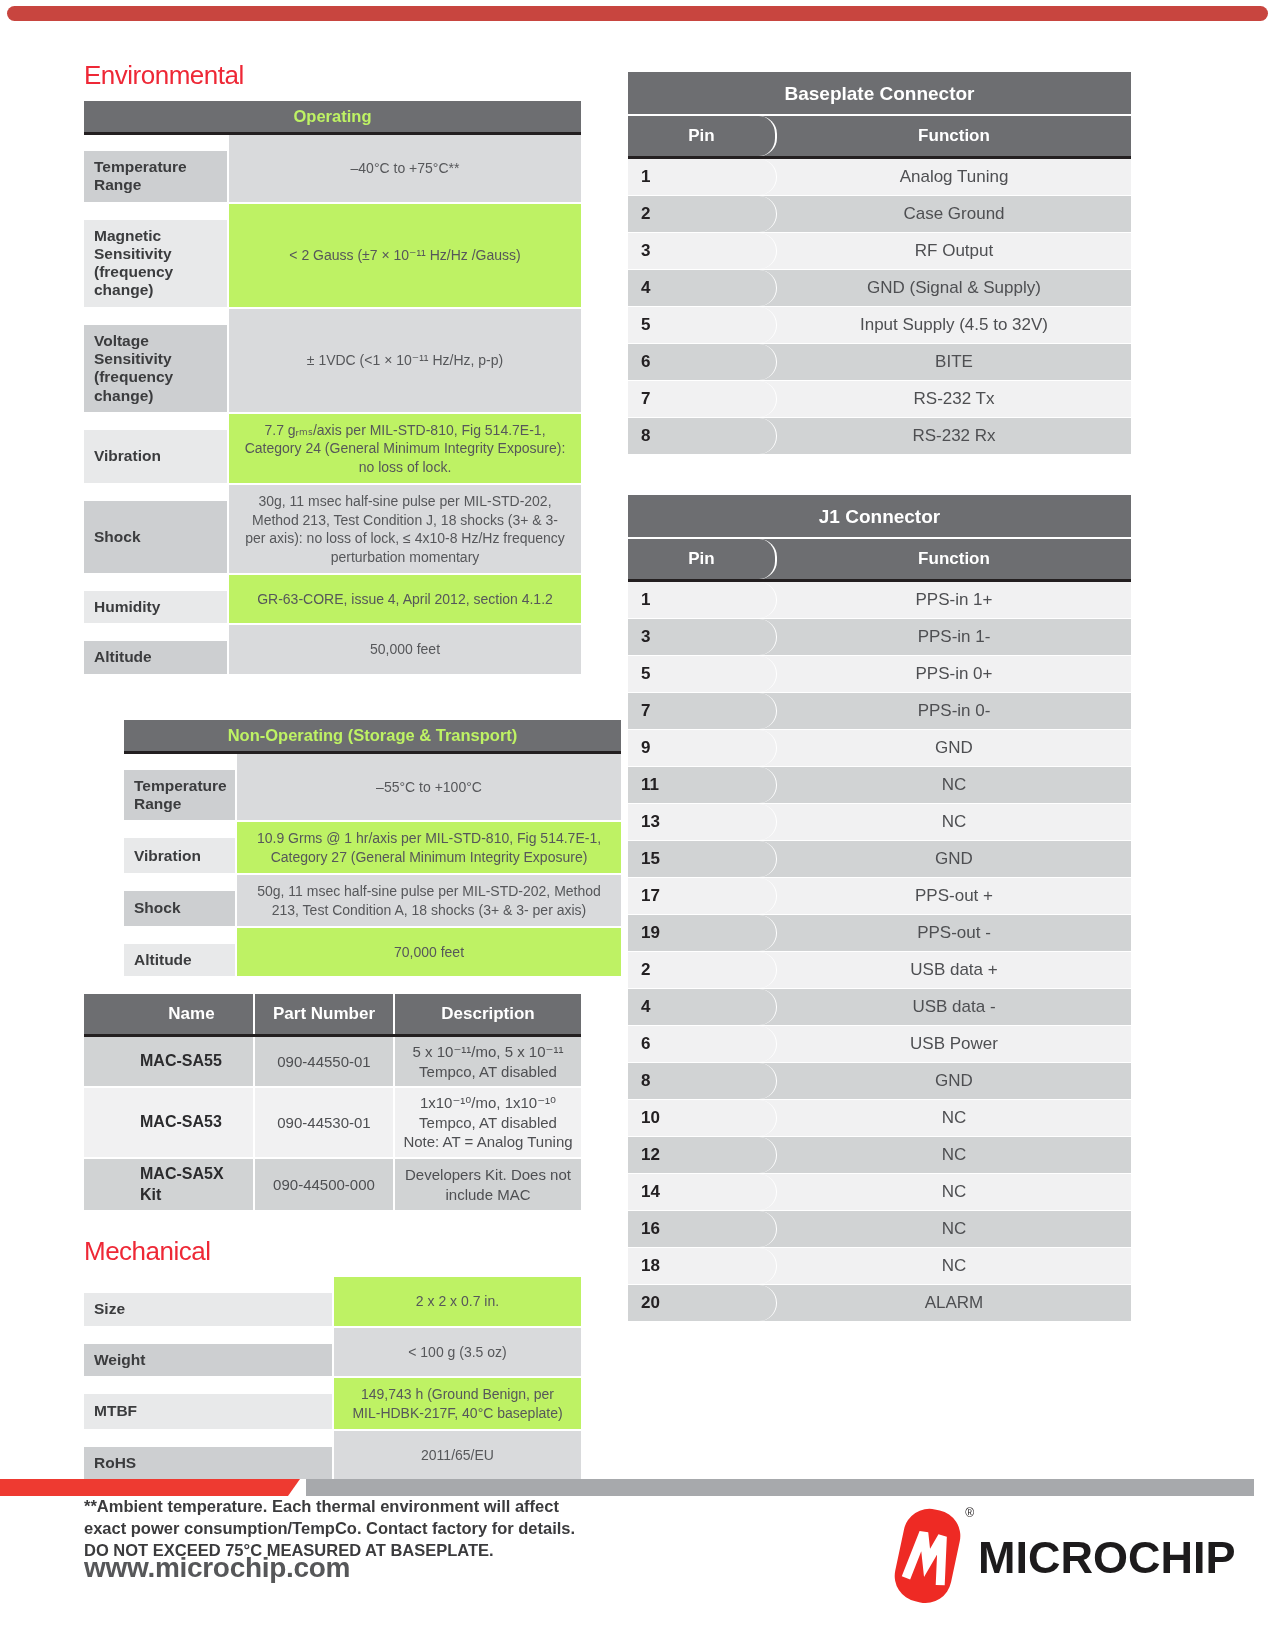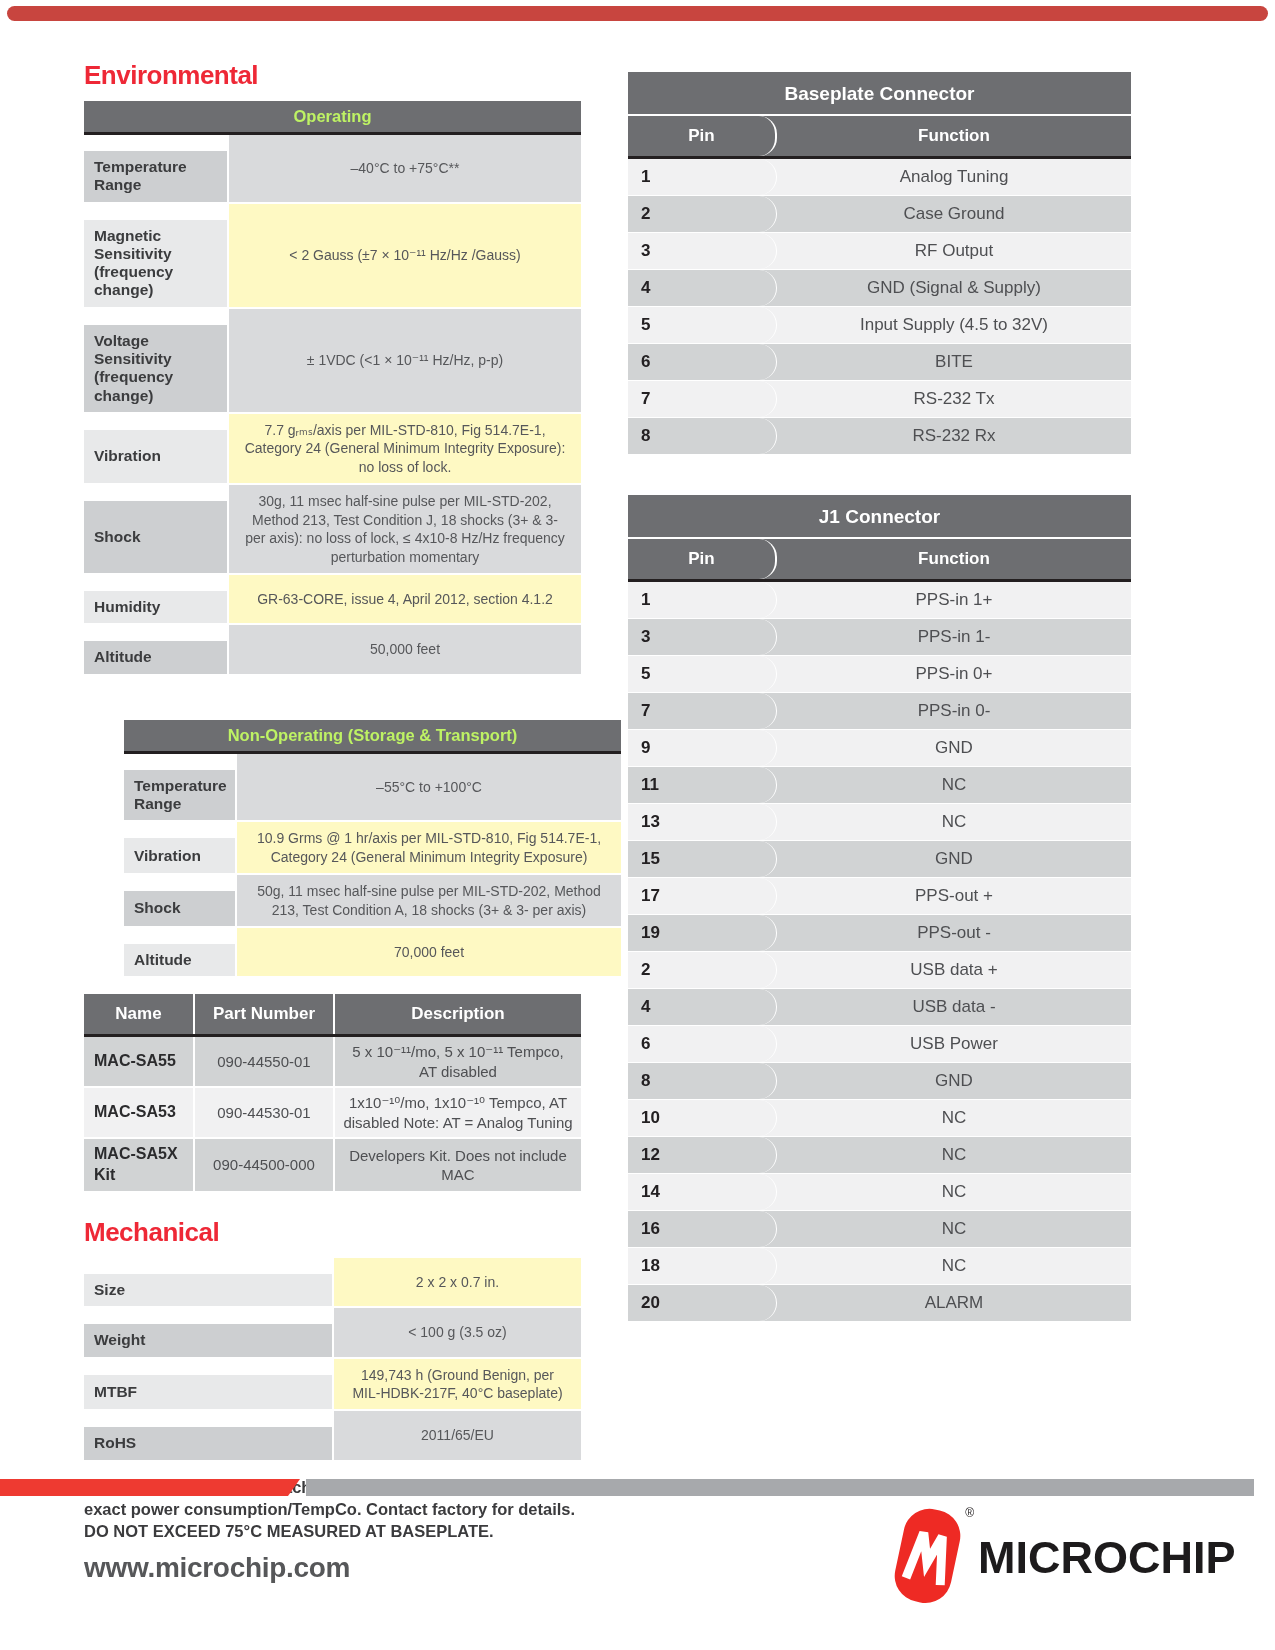--- a/index.html
+++ b/index.html
@@ -4,37 +4,37 @@
 <style>
   html,body{margin:0;padding:0;}
   body{width:1275px;height:1650px;position:relative;background:#ffffff;overflow:hidden;
        font-family:"Liberation Sans","DejaVu Sans",sans-serif;-webkit-font-smoothing:antialiased;}
   .topbar{position:absolute;top:6px;left:7px;right:7px;height:15px;border-radius:8px;background:#c8453f;}
 
   
   .col-left{position:absolute;left:84px;top:62px;width:497px;}
   .col-right{position:absolute;left:628px;top:72px;width:503px;}
 
-  h1.section{font-size:26px;line-height:1;color:#ee2836;margin:0 0 13px 0;font-weight:bold;letter-spacing:-0.5px;}
+  h1.section{font-size:26px;line-height:1;color:#ee2836;margin:0 0 13px 0;font-weight:normal;letter-spacing:-0.5px;}
   h1.mech{margin-top:26px;}
 
   
   .kv{width:100%;}
   .kv-head{background:#6d6e71;color:#bef264;font-weight:bold;text-align:center;font-size:16.5px;
            padding:6px 0;border-bottom:3px solid #231f20;}
   .kv-row{display:flex;border-bottom:2px solid #fff;}
   .kv-row .c-label{width:var(--lw);box-sizing:border-box;padding:7px 10px;font-weight:bold;
                    color:#3b3c3e;font-size:15.5px;border-right:2px solid #fff;
                    display:flex;align-items:center;line-height:1.18;margin-top:16px;}
   .kv-row .c-val{flex:1;padding:7px 12px;color:#56575a;font-size:14px;line-height:1.32;
                  display:flex;align-items:center;justify-content:center;text-align:center;}
   .r-dark .c-label{background:#cdcfd1;}
   .r-dark .c-val{background:#d9dadc;}
   .r-light .c-label{background:#e8e9ea;}
-  .r-light .c-val{background:#fef9c3;}
+  .r-light .c-val{background:#bef264;}
 
   .gap-nonop{margin-top:44px;padding-left:40px;}
   .gap-parts{margin-top:16px;}
   .gap-mechtbl{margin-top:10px;}
 
   
   .grid{width:100%;}
   .grid-title{background:#6d6e71;color:#fff;font-weight:bold;text-align:center;font-size:19px;
               height:44px;line-height:44px;border-bottom:2px solid #fff;box-sizing:border-box;}
   .grid-head{display:flex;background:#6d6e71;border-bottom:3px solid #231f20;}
@@ -43,21 +43,21 @@
   .grid-head .hc:last-child{border-right:none;flex:1;}
   .grid-row{display:flex;border-bottom:1px solid #fff;}
   .grid-row.r-dark{background:#d1d3d4;}
   .grid-row.r-light{background:#f1f1f2;}
   .grid-row .gc{box-sizing:border-box;display:flex;align-items:center;justify-content:center;
                 text-align:center;color:#4e4f52;padding:5px 8px;border-right:1px solid #fff;}
   .grid-row .gc:last-child{border-right:none;flex:1;}
   .grid-row .gc:first-child{justify-content:flex-start;text-align:left;font-weight:bold;color:#2b2b2d;}
 
   
-  .parts .hc:nth-child(1),.parts .gc:nth-child(1){width:111px;}
+  .parts .hc:nth-child(1),.parts .gc:nth-child(1){width:125px;margin-left:46px;}
   .parts .hc:nth-child(2),.parts .gc:nth-child(2){width:140px;}
   .parts .gc{font-size:15px;line-height:1.3;}
   .parts .gc:first-child{font-size:16px;padding-left:10px;}
   .parts .grid-row{border-bottom:2px solid #fff;}
   .parts .gc:nth-child(2){border-right:2px solid #fff;}
   .parts .gc:first-child{border-right:2px solid #fff;}
 
   
   .conn .hc:nth-child(1),.conn .gc:nth-child(1){width:149px;border-radius:18px;}
   .conn .grid-row{height:36px;}
@@ -121,21 +121,21 @@
     </div>
 
   <div class="kv gap-nonop" style="--lw:113px">
       <div class="kv-head">Non-Operating (Storage &amp; Transport)</div>
       <div class="kv-row r-dark">
         <div class="c-label">Temperature Range</div>
         <div class="c-val">–55°C to +100°C</div>
       </div>
       <div class="kv-row r-light">
         <div class="c-label">Vibration</div>
-        <div class="c-val">10.9 Grms @ 1 hr/axis per MIL-STD-810, Fig 514.7E-1, Category 24 (General Minimum Integrity Exposure)</div>
+        <div class="c-val">10.9 Grms @ 1 hr/axis per MIL-STD-810, Fig 514.7E-1, Category 27 (General Minimum Integrity Exposure)</div>
       </div>
       <div class="kv-row r-dark">
         <div class="c-label">Shock</div>
         <div class="c-val">50g, 11 msec half-sine pulse per MIL-STD-202, Method 213, Test Condition A, 18 shocks (3+ &amp; 3- per axis)</div>
       </div>
       <div class="kv-row r-light">
         <div class="c-label">Altitude</div>
         <div class="c-val">70,000 feet</div>
       </div>
     </div>

